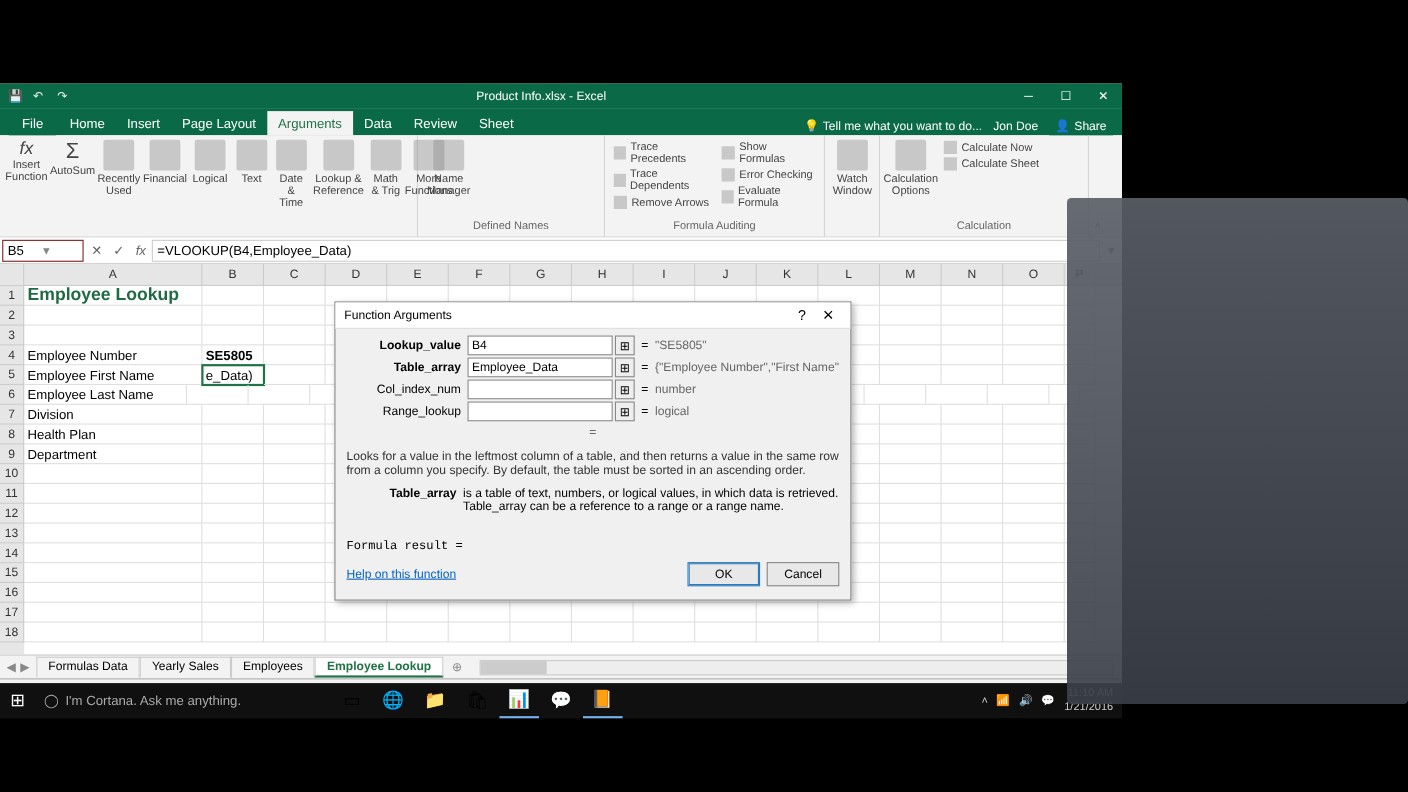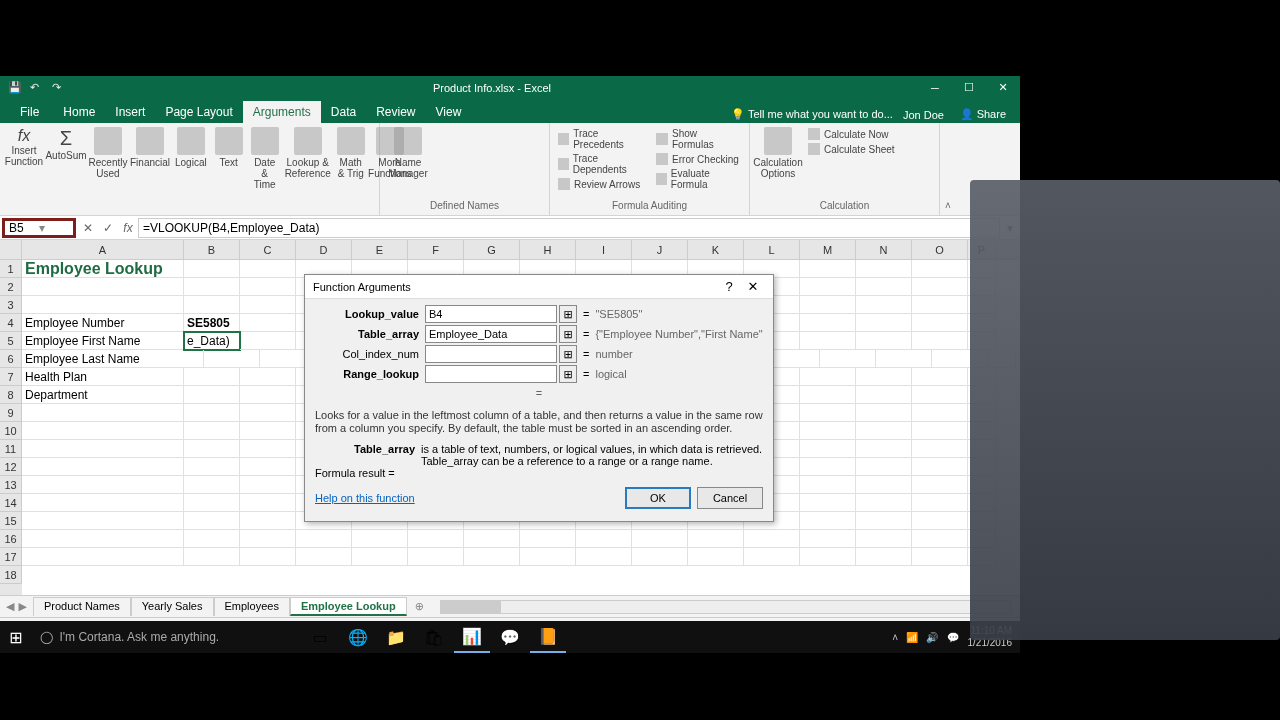--- a/index.html
+++ b/index.html
@@ -27,21 +27,21 @@
 .rgroup-label { text-align: center; font-size: 10px; color: #666; padding-bottom: 2px; }
 .rbtn { display: flex; flex-direction: column; align-items: center; justify-content: flex-start; padding: 2px 3px; cursor: pointer; width: 40px; }
 .rbtn.wide { width: 48px; }
 .rbtn .ico { width: 28px; height: 28px; background: #888; border-radius: 2px; margin-bottom: 2px; opacity: 0.4; }
 .rbtn .lbl { font-size: 10px; text-align: center; line-height: 11px; }
 .rlist { display: flex; flex-direction: column; gap: 1px; padding: 2px; }
 .rlist-item { font-size: 10px; display: flex; align-items: center; gap: 4px; cursor: pointer; padding: 1px 2px; }
 .rlist-item .mini { width: 12px; height: 12px; background: #888; opacity: 0.4; }
 
 .formulabar { height: 24px; border-bottom: 1px solid #d4d4d4; display: flex; align-items: center; background: #fff; font-size: 12px; }
-.namebox { width: 74px; border: 3px solid #7f1d1d; height: 20px; padding: 0 4px; margin: 0 2px; display: flex; align-items: flex-start; }
+.namebox { width: 74px; border: 1px solid #7f1d1d; height: 20px; padding: 0 4px; margin: 0 2px; display: flex; align-items: center; }
 .namebox span { flex: 1; }
 .fb-btn { width: 20px; text-align: center; color: #666; cursor: pointer; }
 .fb-input { flex: 1; padding: 0 4px; border: 1px solid #ccc; height: 20px; display: flex; align-items: center; }
 
 .gridhead { height: 20px; display: flex; background: #e6e6e6; border-bottom: 1px solid #ccc; }
 .corner { width: 22px; background: #e6e6e6; border-right: 1px solid #ccc; }
 .colh { border-right: 1px solid #ccc; text-align: center; font-size: 11px; color: #333; line-height: 20px; cursor: pointer; }
 .gridbody { display: flex; height: 335px; overflow: hidden; }
 .rowheads { width: 22px; background: #e6e6e6; }
 .rowh { height: 18px; border-bottom: 1px solid #ccc; border-right: 1px solid #ccc; text-align: center; font-size: 11px; color: #333; line-height: 18px; cursor: pointer; }
@@ -83,21 +83,21 @@
 .argrow { display: flex; align-items: center; margin-bottom: 2px; }
 .arglbl { width: 110px; text-align: right; padding-right: 6px; font-weight: bold; }
 .arginp { width: 132px; height: 18px; border: 1px solid #888; background: #fff; padding: 0 3px; font-size: 11px; }
 .argref { width: 18px; height: 18px; border: 1px solid #888; background: #eee; margin-left: 2px; cursor: pointer; display: flex; align-items: center; justify-content: center; }
 .argeq { padding: 0 6px; }
 .argres { color: #666; flex: 1; overflow: hidden; white-space: nowrap; }
 .desc { margin-top: 10px; color: #333; line-height: 13px; }
 .argdesc { margin-top: 8px; display: flex; }
 .argdesc .al { width: 106px; text-align: right; font-weight: bold; padding-right: 6px; }
 .argdesc .ad { flex: 1; }
-.fresult { margin-top: 0; }
+.fresult { margin-top: 24px; font-family: Liberation Mono, monospace; }
 .dfooter { display: flex; align-items: center; margin-top: 8px; padding-bottom: 6px; }
 .helplink { color: #0563c1; text-decoration: underline; cursor: pointer; }
 .dbtns { margin-left: auto; display: flex; gap: 6px; }
 .dbutton { width: 66px; height: 22px; border: 1px solid #888; background: #e8e8e8; cursor: pointer; font-size: 11px; }
 .dbutton.primary { border: 1px solid #2a7ac0; box-shadow: 0 0 0 1px #2a7ac0 inset; }
 
 .ribbon-collapse { width: 16px; display:flex; align-items:flex-end; justify-content:center; padding-bottom:4px; color:#666; cursor:pointer; }
 
 .presenter { position: absolute; right: 0; top: 180px; width: 310px; height: 460px; background: linear-gradient(#5a5f68,#3a3f48); border-radius: 4px; opacity: 0.92; }
 </style>
@@ -122,21 +122,21 @@
 
   <div class="tabstrip">
     <div class="file-tab">File</div>
     <div id="tabs-container" style="display: flex;">
         <div class="tab">Home</div>
         <div class="tab">Insert</div>
         <div class="tab">Page Layout</div>
         <div class="tab active">Arguments</div>
         <div class="tab">Data</div>
         <div class="tab">Review</div>
-        <div class="tab">View</div>
+        <div class="tab">Sheet</div>
       </div>
     <div class="tab-right">
       <span>💡 <span>Tell me what you want to do...</span></span>
       <span>Jon Doe</span>
       <span class="share">👤 <span>Share</span></span>
     </div>
   </div>
 
   <div class="ribbon">
     <div class="rgroup" style="width:380px">
@@ -198,39 +198,48 @@
           <div class="rlist-item">
               <div class="mini"></div>
               <span>Trace Precedents</span>
             </div>
           <div class="rlist-item">
               <div class="mini"></div>
               <span>Trace Dependents</span>
             </div>
           <div class="rlist-item">
               <div class="mini"></div>
-              <span>Review Arrows</span>
+              <span>Remove Arrows</span>
             </div>
         </div>
         <div class="rlist">
           <div class="rlist-item">
               <div class="mini"></div>
               <span>Show Formulas</span>
             </div>
           <div class="rlist-item">
               <div class="mini"></div>
               <span>Error Checking</span>
             </div>
           <div class="rlist-item">
               <div class="mini"></div>
               <span>Evaluate Formula</span>
             </div>
         </div>
       </div>
       <div class="rgroup-label">Formula Auditing</div>
+    </div>
+    <div class="rgroup" style="width:50px">
+      <div class="rgroup-items">
+        <div class="rbtn wide">
+            <div class="ico"></div>
+            <span class="lbl">Watch Window</span>
+          </div>
+      </div>
+      <div class="rgroup-label"></div>
     </div>
     <div class="rgroup" style="width:190px">
       <div class="rgroup-items">
         <div class="rbtn wide">
             <div class="ico"></div>
             <span class="lbl">Calculation Options</span>
           </div>
         <div class="rlist">
           <div class="rlist-item">
               <div class="mini"></div>
@@ -386,21 +395,39 @@
           <div class="cell" style="width: 56px;"></div>
           <div class="cell" style="width: 56px;"></div>
           <div class="cell" style="width: 56px;"></div>
           <div class="cell" style="width: 56px;"></div>
           <div class="cell" style="width: 56px;"></div>
           <div class="cell" style="width: 56px;"></div>
           <div class="cell" style="width: 56px;"></div>
           <div class="cell" style="width: 28px;"></div>
         </div>
         <div class="row">
-          <div class="cell" style="width: 182px;">Employee Last Name</div>
+          <div class="cell" style="width: 148px;">Employee Last Name</div>
+          <div class="cell" style="width: 56px;"></div>
+          <div class="cell" style="width: 56px;"></div>
+          <div class="cell" style="width: 56px;"></div>
+          <div class="cell" style="width: 56px;"></div>
+          <div class="cell" style="width: 56px;"></div>
+          <div class="cell" style="width: 56px;"></div>
+          <div class="cell" style="width: 56px;"></div>
+          <div class="cell" style="width: 56px;"></div>
+          <div class="cell" style="width: 56px;"></div>
+          <div class="cell" style="width: 56px;"></div>
+          <div class="cell" style="width: 56px;"></div>
+          <div class="cell" style="width: 56px;"></div>
+          <div class="cell" style="width: 56px;"></div>
+          <div class="cell" style="width: 56px;"></div>
+          <div class="cell" style="width: 28px;"></div>
+        </div>
+        <div class="row">
+          <div class="cell" style="width: 162px;">Division</div>
           <div class="cell" style="width: 56px;"></div>
           <div class="cell" style="width: 56px;"></div>
           <div class="cell" style="width: 56px;"></div>
           <div class="cell" style="width: 56px;"></div>
           <div class="cell" style="width: 56px;"></div>
           <div class="cell" style="width: 56px;"></div>
           <div class="cell" style="width: 56px;"></div>
           <div class="cell" style="width: 56px;"></div>
           <div class="cell" style="width: 56px;"></div>
           <div class="cell" style="width: 56px;"></div>
@@ -610,21 +637,21 @@
         </div>
       </div>
   </div>
 
   <div class="sheettabs">
     <div class="stnav">
       <span>◀</span>
       <span>▶</span>
     </div>
     <div id="stabs" style="display:flex">
-        <div class="stab">Product Names</div>
+        <div class="stab">Formulas Data</div>
         <div class="stab">Yearly Sales</div>
         <div class="stab">Employees</div>
         <div class="stab active">Employee Lookup</div>
       </div>
     <div class="addsheet">⊕</div>
     <div class="hscroll">
         <div class="thumb"></div>
       </div>
   </div>
 
@@ -666,21 +693,21 @@
           <div class="argres">{"Employee Number","First Name","Las</div>
         </div>
         <div class="argrow">
           <div class="arglbl" style="font-weight: normal;">Col_index_num</div>
           <input class="arginp" style="">
           <div class="argref">⊞</div>
           <div class="argeq">=</div>
           <div class="argres">number</div>
         </div>
         <div class="argrow">
-          <div class="arglbl" style="font-weight: bold;">Range_lookup</div>
+          <div class="arglbl" style="font-weight: normal;">Range_lookup</div>
           <input class="arginp" style="">
           <div class="argref">⊞</div>
           <div class="argeq">=</div>
           <div class="argres">logical</div>
         </div>
       </div>
     <div style="text-align:center;margin-top:4px;color:#666">=</div>
     <div class="desc">Looks for a value in the leftmost column of a table, and then returns a value in the same row from a column you specify. By default, the table must be sorted in an ascending order.</div>
     <div class="argdesc">
       <div class="al">Table_array</div>

